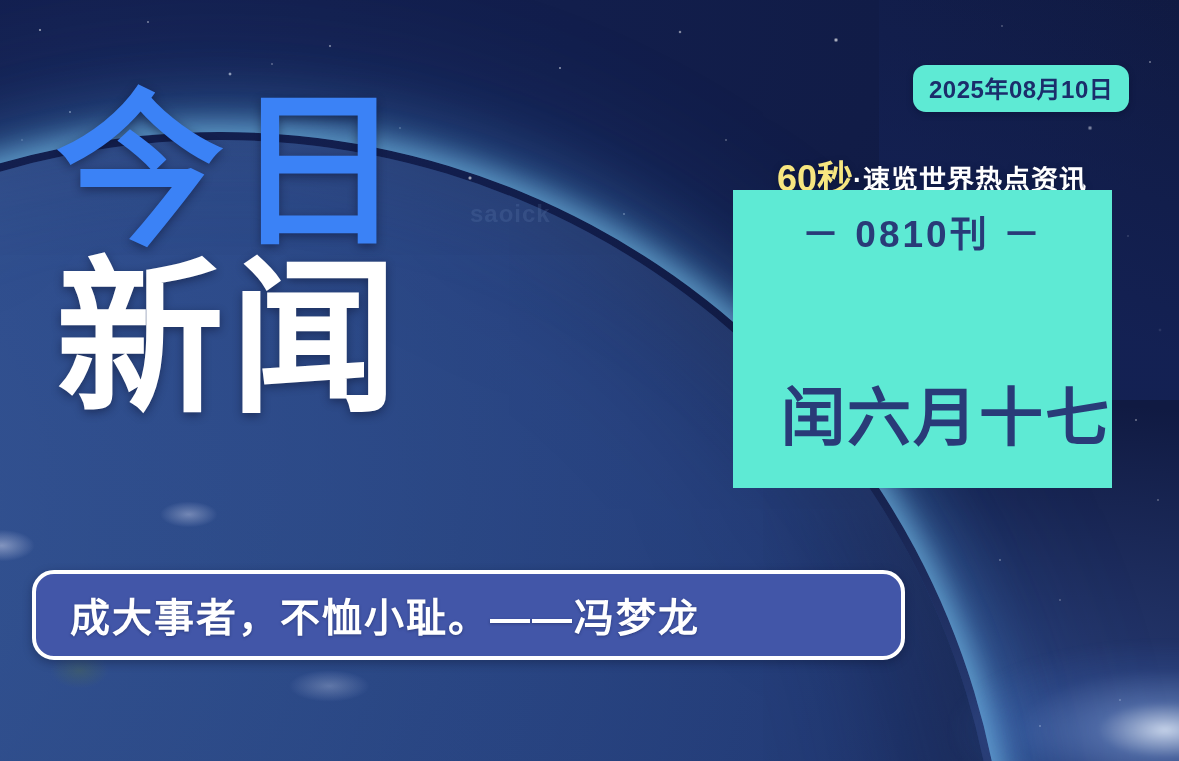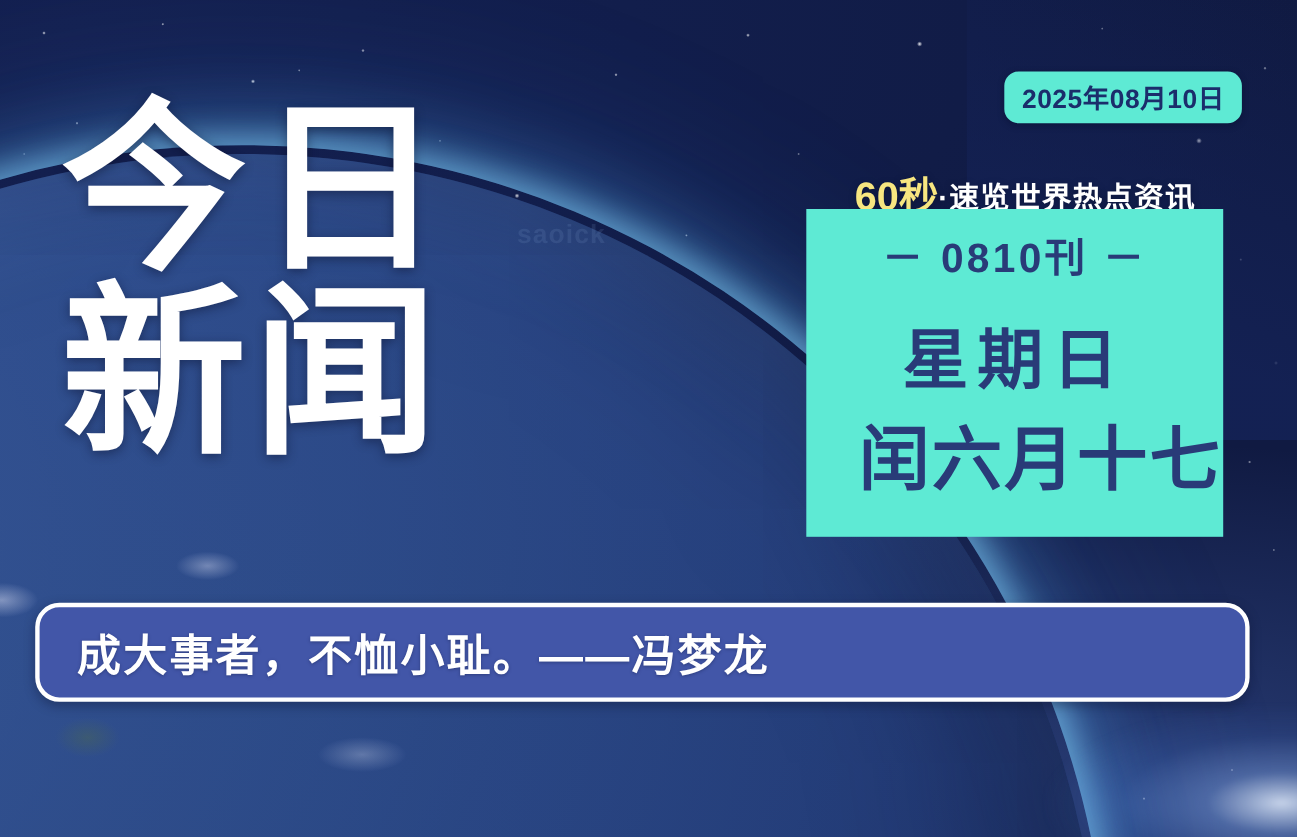--- a/index.html
+++ b/index.html
@@ -153,21 +153,21 @@
   .brand-line{
     font-family:"DejaVu Sans","Liberation Sans",sans-serif;
     font-weight:700;
     font-size:168px;
     line-height:.96;
     letter-spacing:10px;
     margin:0;
     text-shadow:0 3px 10px rgba(8,14,40,.45);
     white-space:nowrap;
   }
-  .brand-line.jinri{color:#ffffff;}
+  .brand-line.jinri{color:#3b82f6;}
   .brand-line.xinwen{color:#FFFFFF; margin-top:6px; letter-spacing:6px;}
 
   
   .date-badge{
     position:absolute;
     left:913px; top:65px;
     padding:5px 16px 7px;
     background:#5eead4;
     border-radius:13px;
     color:#1b2d6b;
@@ -234,22 +234,22 @@
     top:176px;
     font-size:64px;
     font-weight:700;
     letter-spacing:2px;
     white-space:nowrap;
   }
 
   
   .quote{
     position:absolute;
-    left:32px; top:548px;
-    width:1104px; height:90px;
+    left:32px; top:570px;
+    width:873px; height:90px;
     background:#4256A8;
     border:4px solid #FFFFFF;
     border-radius:22px;
     display:flex;
     align-items:center;
     box-shadow:0 3px 10px rgba(8,14,40,.35);
   }
   .quote-text{
     color:#FFFFFF;
     font-size:40px;
@@ -285,21 +285,20 @@
 
   <div class="date-badge">2025年08月10日</div>
 
   <div class="tagline">
     <span class="secs">60秒</span><span class="desc">·速览世界热点资讯</span>
   </div>
 
   <div class="card">
     <div class="card-inner">
       <div class="issue">－ 0810刊 －</div>
-      <div class="weekday">星期日</div>
       <div class="lunar">闰六月十七</div>
     </div>
   </div>
 
   <div class="quote">
     <div class="quote-text">成大事者，不恤小耻。——冯梦龙</div>
   </div>
 
 </div>
 

